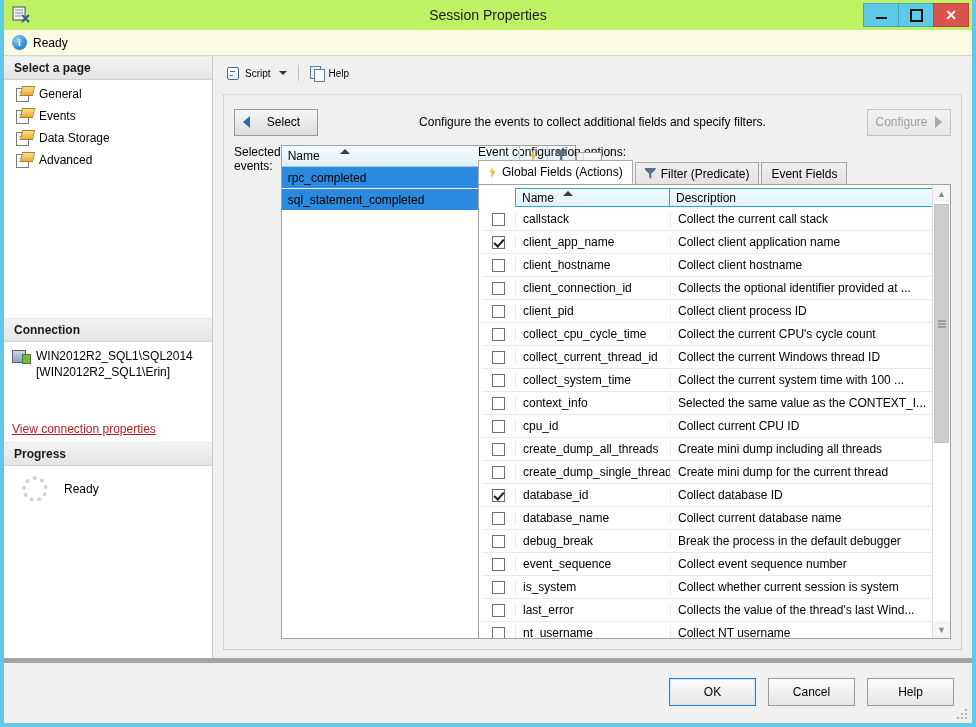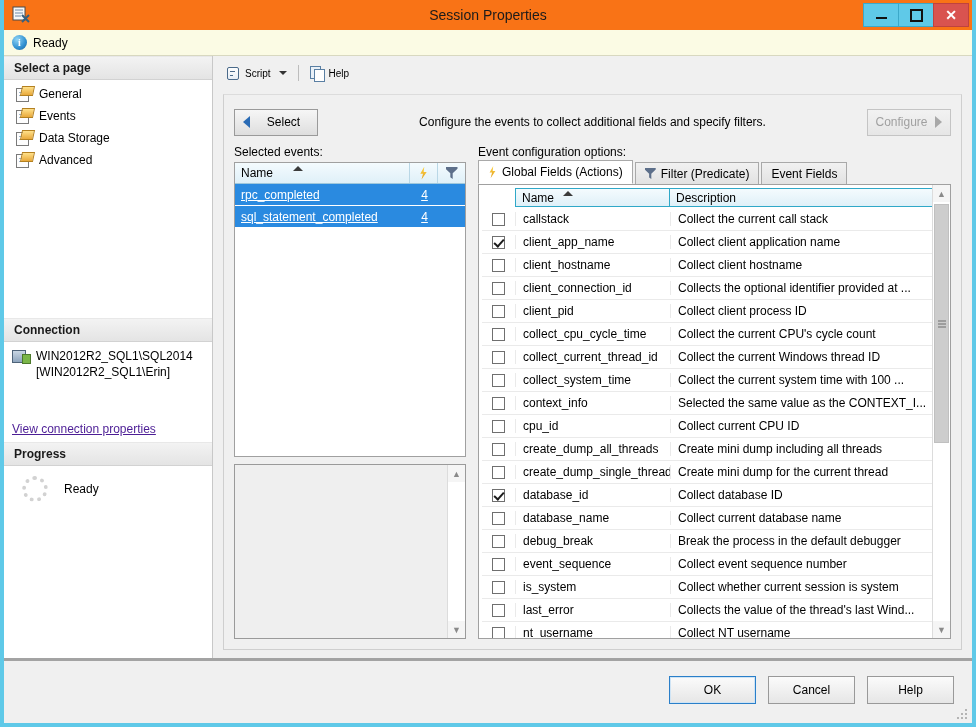--- a/index.html
+++ b/index.html
@@ -20,21 +20,21 @@
     background: #f0f0f0;
     border: 4px solid #5fc9e8;
     border-top: none;
     overflow: hidden;
   }
 
   
   .titlebar {
     position: relative;
     height: 30px;
-    background: #f97316;
+    background: #bef264;
     display: flex;
     align-items: center;
   }
   .title-icon {
     width: 22px;
     height: 22px;
     margin-left: 6px;
     position: relative;
     flex: 0 0 auto;
   }
@@ -165,21 +165,21 @@
     background: linear-gradient(to bottom, #c9d6e4 0%, #8ea5bd 100%);
     border: 1px solid #4e6379;
   }
   .server-icon .plug {
     position: absolute; left: 10px; top: 5px; width: 7px; height: 8px;
     background: #7ab648; border: 1px solid #4c7a2b;
   }
   .conn-text { font-size: 12px; line-height: 16px; }
   .conn-link {
     padding: 4px 8px 6px 8px;
-    color: #4c1d95;
+    color: #b91c1c;
     text-decoration: underline;
     font-size: 12px;
     cursor: pointer;
   }
   .progress-body {
     padding: 10px 8px 10px 8px;
     display: flex;
     align-items: center;
     gap: 16px;
     background: #ffffff;
@@ -299,21 +299,21 @@
     border-color: #c4c4c4;
   }
 
   .panes-row {
     display: flex;
     flex: 1 1 auto;
     padding: 0 10px 10px 10px;
     gap: 12px;
     min-height: 0;
   }
-  .left-col { width: 232px; flex: 0 0 232px; display: flex; flex-direction: column; min-height: 0;}
+  .left-col { width: 232px; flex: 0 0 232px; display: flex; flex-direction: row; min-height: 0;}
   .right-col { flex: 1 1 auto; display: flex; flex-direction: column; min-height: 0;}
   .pane-label { font-size: 12px; margin-bottom: 3px; }
 
   
   .sel-grid {
     flex: 0 0 293px;
     background: #ffffff;
     border: 1px solid #a0a0a0;
     overflow: hidden;
     display: flex;
@@ -352,23 +352,22 @@
     width: 12px; height: 12px;
     background: #5d6f8a;
     clip-path: polygon(0% 0%, 100% 0%, 100% 14%, 60% 52%, 60% 100%, 40% 86%, 40% 52%, 0% 14%);
   }
   .sel-row {
     display: flex;
     height: 21px;
     align-items: center;
     font-size: 12px;
     background: #2a8ae0;
-    color: #ffffff;
+    color: #000000;
     border-bottom: 1px solid #ffffff;
-    text-decoration: underline;
   }
   .sel-row .c-name { flex: 1 1 auto; padding-left: 6px; }
   .sel-row .c-cnt { width: 27px; text-align: center; }
   .sel-row .c-flt { width: 27px; }
 
   .desc-box {
     margin-top: 7px;
     flex: 1 1 auto;
     background: #efefef;
     border: 1px solid #9a9a9a;
@@ -494,21 +493,21 @@
     width: 4px; height: 8px;
     border: solid #1c1c1c;
     border-width: 0 2px 2px 0;
     transform: rotate(42deg);
   }
 
   
   .footer {
     height: 58px;
     background: #f0f0f0;
-    border-top: 3px solid #a3a3a3;
+    border-top: 5px solid #a3a3a3;
     display: flex;
     align-items: center;
     justify-content: flex-end;
     padding-right: 18px;
     gap: 12px;
   }
   .dlg-btn {
     width: 85px; height: 26px;
     background: linear-gradient(to bottom, #fbfbfb 0%, #e6e6e6 100%);
     border: 1px solid #999999;

